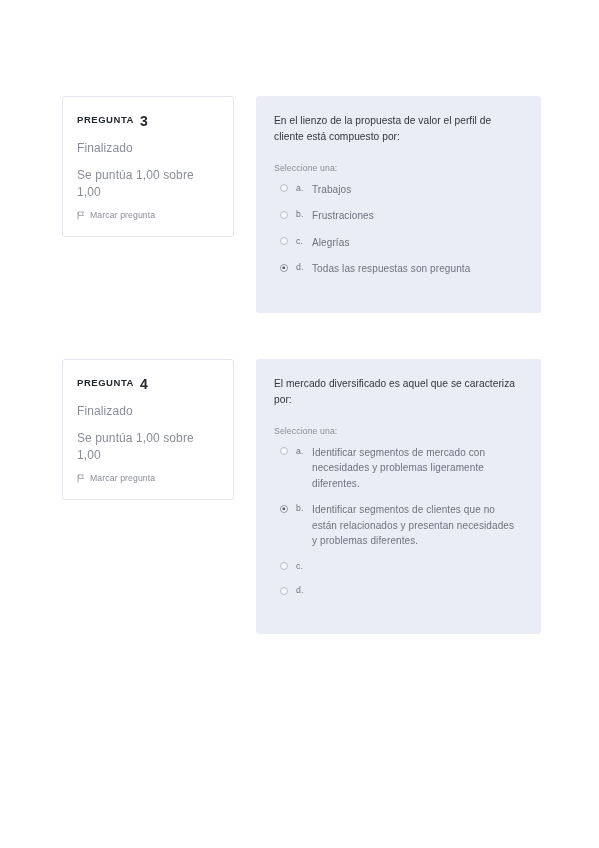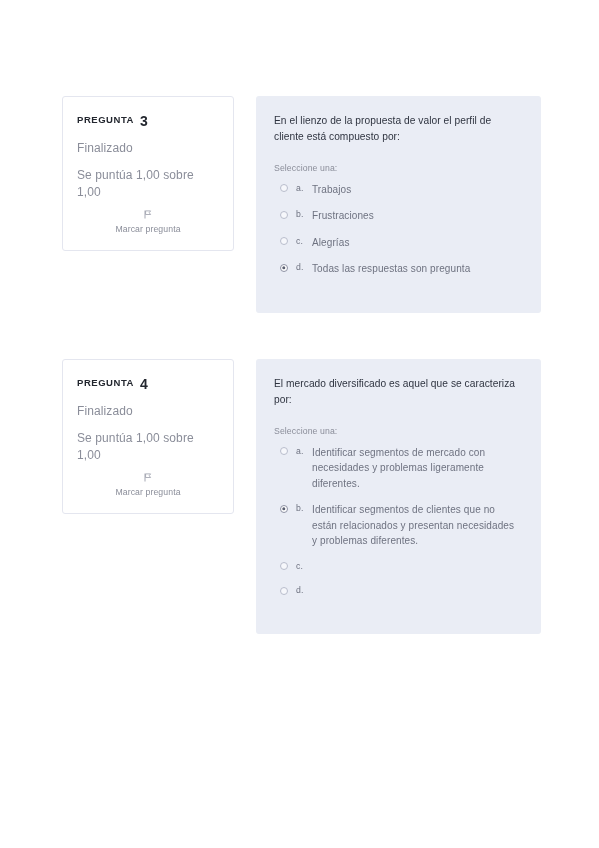--- a/index.html
+++ b/index.html
@@ -75,21 +75,20 @@
   }
 
   .flag-row {
     display: flex;
     align-items: center;
     gap: 5px;
     font-size: 8.7px;
     color: #8a8d99;
     letter-spacing: 0.1px;
     cursor: pointer;
-    flex-direction: column;
   }
 
   .flag-icon {
     display: inline-block;
     width: 8px;
     height: 9px;
     flex: 0 0 auto;
     position: relative;
     top: 0px;
   }

